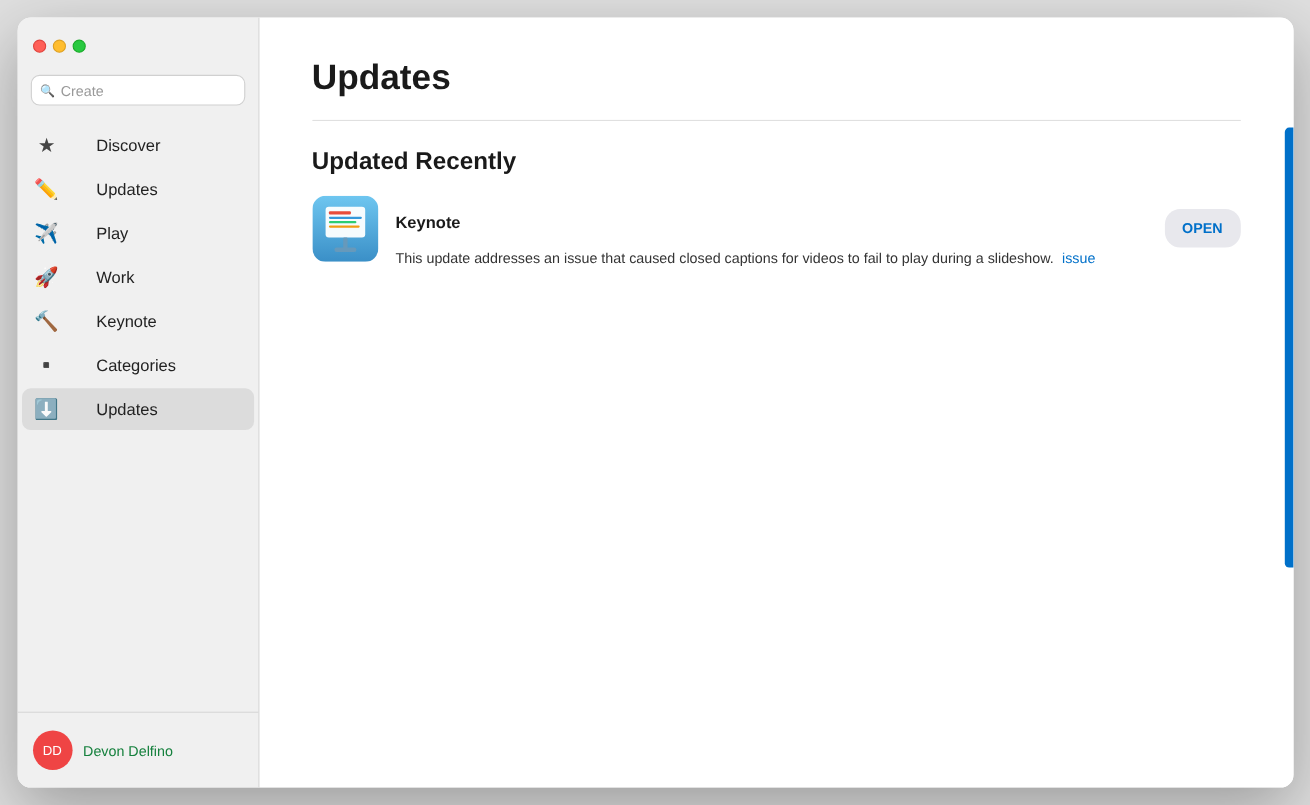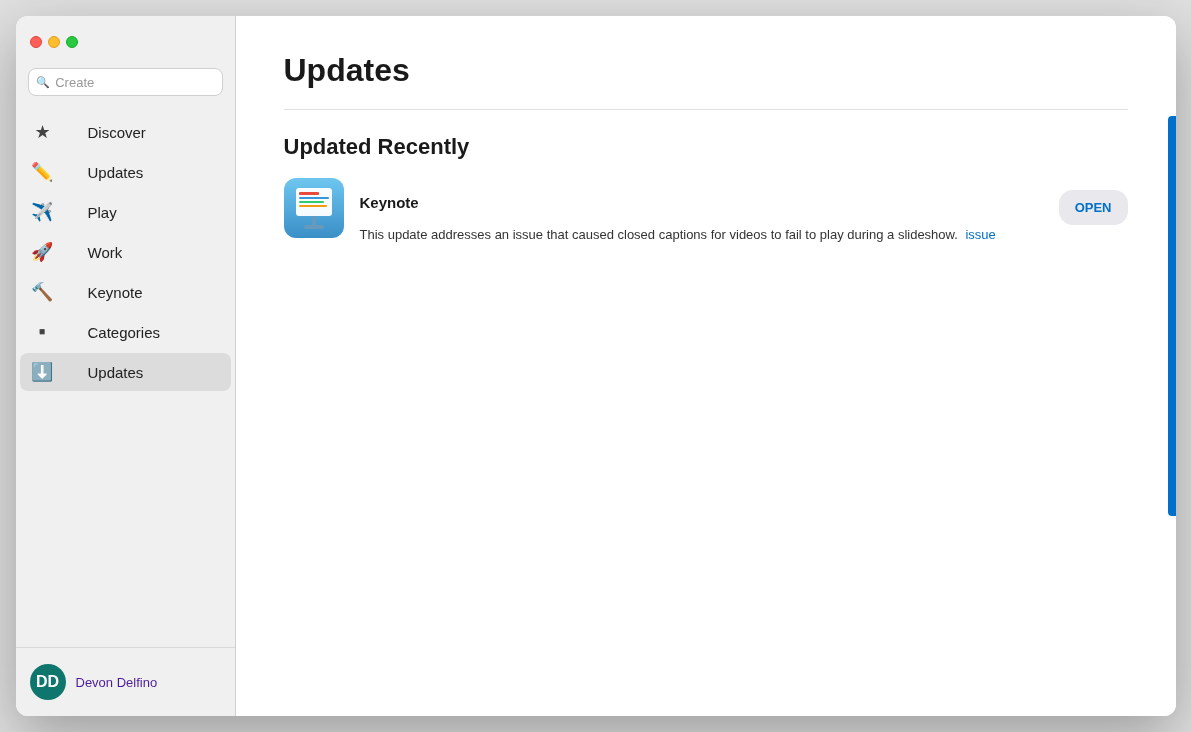--- a/index.html
+++ b/index.html
@@ -122,33 +122,33 @@
       display: flex;
       align-items: center;
       gap: 10px;
       border-top: 1px solid #d8d8d8;
     }
 
     .avatar {
       width: 36px;
       height: 36px;
       border-radius: 50%;
-      background: #0f766e;
+      background: #ef4444;
       display: flex;
       align-items: center;
       justify-content: center;
       color: #fff;
-      font-size: 16px;
-      font-weight: 700;
+      font-size: 12px;
+      font-weight: 400;
       flex-shrink: 0;
     }
 
     .user-name {
       font-size: 13px;
-      color: #4c1d95;
+      color: #15803d;
     }
 
     
     .main-content {
       flex: 1;
       background: #ffffff;
       padding: 36px 48px;
       overflow-y: auto;
     }
 

